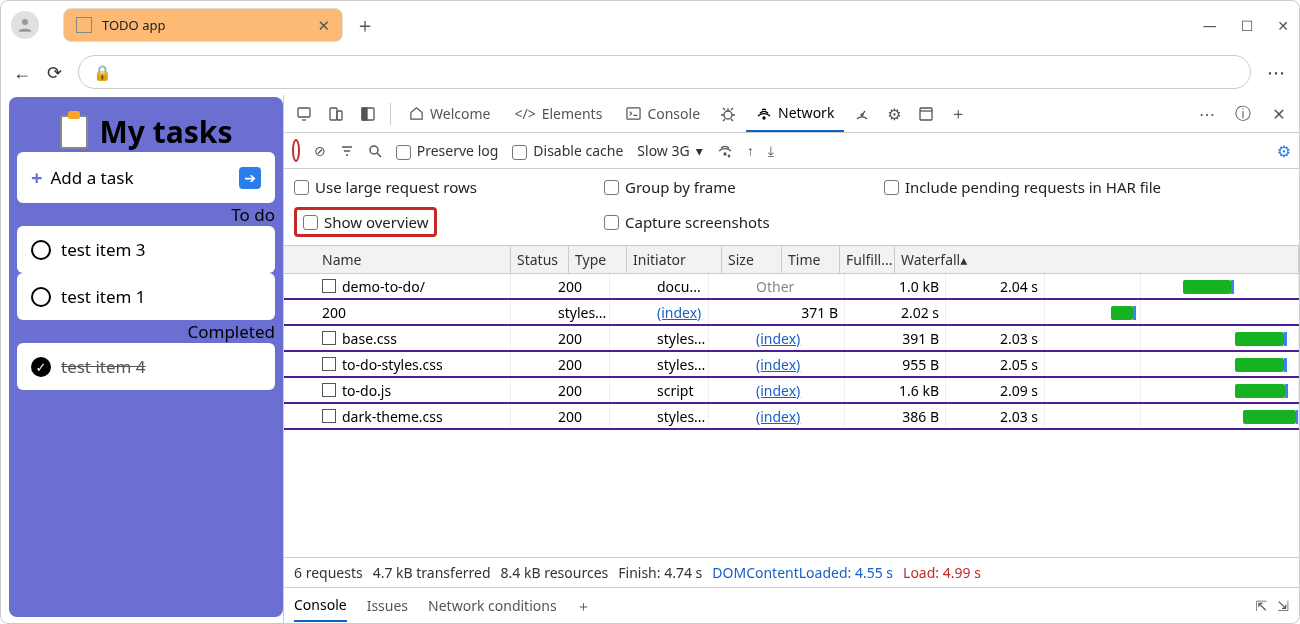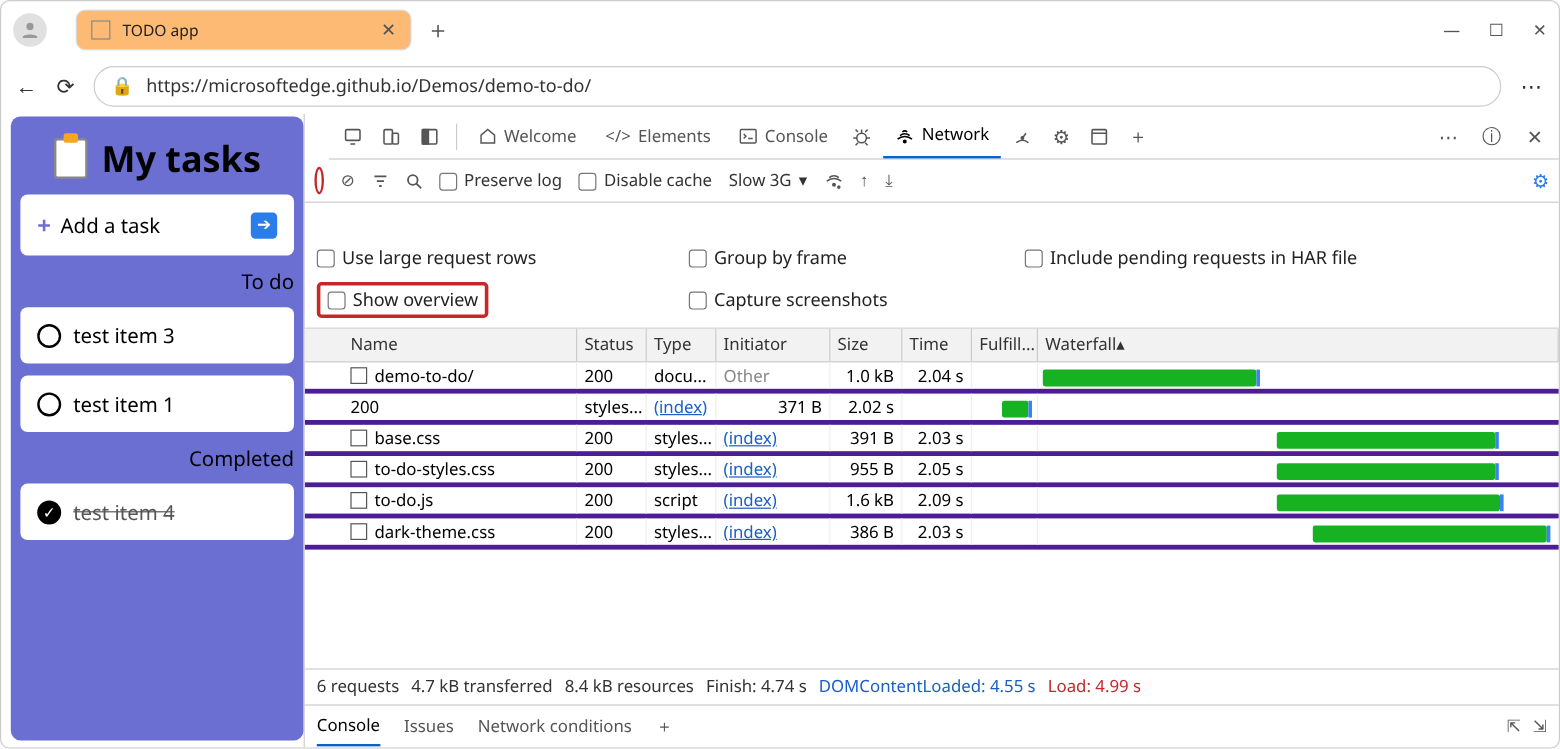--- a/index.html
+++ b/index.html
@@ -20,63 +20,63 @@
 .navbar { height: 46px; display: flex; align-items: center; padding: 0 12px; gap: 16px; }
 .navbtn { font-size: 18px; color: #333; cursor: pointer; }
 .addressbar { flex: 1; height: 34px; border: 1px solid #ccc; border-radius: 17px; display: flex; align-items: center; padding: 0 14px; gap: 10px; color: #333; font-size: 15px; }
 .addressbar .lock { color: #666; }
 .more { font-size: 18px; color: #333; cursor: pointer; letter-spacing: 2px; }
 
 
 .content { flex: 1; display: flex; min-height: 0; }
 
 
-.page { width: 244px; background: #6a6fd1; border-radius: 8px; margin: 2px 0 6px 8px; padding: 14px 8px; color: #000; display: flex; flex-direction: column; gap: 10px; }
+.page { width: 274px; background: #6a6fd1; border-radius: 8px; margin: 2px 0 6px 8px; padding: 14px 8px; color: #000; display: flex; flex-direction: column; }
 .page h1 { display: flex; align-items: center; gap: 12px; font-size: 30px; font-weight: 700; justify-content: center; color: #000; }
 .clipboard { width: 28px; height: 34px; background: #fff; border: 2px solid #888; border-radius: 3px; position: relative; }
 .clipboard::before { content: ""; position: absolute; top: -6px; left: 6px; right: 6px; height: 8px; background: #f5a623; border-radius: 2px; }
 .card { background: #fff; border-radius: 6px; padding: 12px 14px; display: flex; align-items: center; gap: 10px; font-size: 17px; }
 .addcard { justify-content: space-between; }
 .addcard .left { display: flex; align-items: center; gap: 8px; }
 .plus { color: #6a6fd1; font-size: 20px; font-weight: 700; }
 .arrow-btn { width: 22px; height: 22px; background: #2b7de9; border-radius: 4px; color: #fff; display: flex; align-items: center; justify-content: center; font-size: 14px; }
 .section-label { text-align: right; font-size: 17px; color: #000; }
 .taskcard .circle { width: 20px; height: 20px; border: 2.5px solid #000; border-radius: 50%; }
 .taskcard.done .circle { background: #000; color: #fff; display: flex; align-items: center; justify-content: center; font-size: 13px; }
 .taskcard.done .txt { text-decoration: line-through; color: #555; }
 
 
 .devtools { flex: 1; display: flex; flex-direction: column; border-left: 1px solid #ccc; min-width: 0; }
-.dt-tabbar { height: 38px; border-bottom: 1px solid #ccc; display: flex; align-items: center; padding: 0 6px; gap: 4px; margin-left: 20px; }
+.dt-tabbar { height: 38px; border-bottom: 1px solid #ccc; display: flex; align-items: center; padding: 0 6px; gap: 4px; }
 .dt-tabbar .ico { width: 28px; display: flex; justify-content: center; color: #555; cursor: pointer; }
 .dt-sep { width: 1px; height: 22px; background: #ccc; margin: 0 4px; }
 .dt-tab { display: flex; align-items: center; gap: 6px; padding: 0 10px; height: 100%; color: #555; font-size: 14px; cursor: pointer; }
 .dt-tab.active { color: #000; border-bottom: 2px solid #0a64c8; }
 .dt-right { margin-left: auto; display: flex; gap: 8px; align-items: center; }
 
 .dt-toolbar { height: 36px; border-bottom: 1px solid #ccc; display: flex; align-items: center; padding: 0 8px; gap: 14px; font-size: 14px; color: #333; }
 .rec { width: 14px; height: 14px; border: 2px solid #c62828; border-radius: 50%; }
 .rec-inner { width: 6px; height: 6px; background: #c62828; border-radius: 50%; margin: 2px; }
 .tb-ico { color: #555; cursor: pointer; }
 .chk { width: 15px; height: 15px; border: 1.5px solid #777; border-radius: 3px; display: inline-block; vertical-align: middle; margin-right: 6px; }
 .throttle { display: flex; align-items: center; gap: 6px; }
 .gear { margin-left: auto; color: #2b7de9; cursor: pointer; font-size:16px; }
 
-.dt-options { border-bottom: 1px solid #ccc; padding: 8px 10px; display: grid; grid-template-columns: 310px 280px 1fr; row-gap: 10px; font-size: 15px; color: #222; margin-top: 28px; }
+.dt-options { border-bottom: 1px solid #ccc; padding: 8px 10px; display: grid; grid-template-columns: 310px 280px 1fr; row-gap: 10px; font-size: 15px; color: #222; }
 .opt { display: flex; align-items: center; }
 .overview-box { border: 3px solid #c62828; border-radius: 4px; padding: 2px 6px; display: inline-flex; align-items: center; }
 
 
 .net-table { flex: 1; display: flex; flex-direction: column; min-height: 0; }
 .net-head, .net-row { display: grid; grid-template-columns: 195px 58px 58px 95px 60px 58px 55px 1fr; align-items: center; font-size: 14px; padding-left: 32px; }
 .net-head { background: #f2f2f2; border-bottom: 1px solid #ccc; height: 28px; }
 .net-head > div { padding: 0 6px; border-right: 1px solid #ccc; height: 100%; display: flex; align-items: center; color: #333; }
 .net-head > div:last-child { justify-content: flex-start; }
 .net-body { flex: 1; overflow: auto; }
-.net-row { height: 26px; border-bottom: 4px solid #4c1d95; }
+.net-row { height: 26px; border-bottom: 2px solid #4c1d95; gap: 41px; }
 .net-row > div { padding: 0 6px; border-right: 1px solid #eee; height: 100%; display: flex; align-items: center; white-space: nowrap; overflow: hidden; text-overflow: ellipsis; }
 .net-row .nm { gap: 6px; }
 .file-ico { width: 14px; height: 14px; border: 1px solid #555; display: inline-block; }
 .initiator-link { color: #1a5fc7; text-decoration: underline; cursor: pointer; }
 .size { justify-content: flex-end; }
 .time { justify-content: flex-end; padding-right: 6px;}
 .wf { position: relative; }
 .wf-bar { position: absolute; height: 14px; background: #17b221; border-radius: 2px; top: 6px; }
 .wf-bar::after { content: ""; position: absolute; right: -3px; top: 0; width: 3px; height: 14px; background: #3b82f6; }
 
@@ -114,21 +114,20 @@
       <span>☐</span>
       <span>✕</span>
     </div>
   </div>
 
   <div class="navbar">
     <span class="navbtn">←</span>
     <span class="navbtn">⟳</span>
     <div class="addressbar">
       <span class="lock">🔒</span>
-      <span>https://microsoftedge.github.io/Demos/demo-to-do/</span>
     </div>
     <span class="more">⋯</span>
   </div>
 
   <div class="content">
 
     <div class="page">
       <h1>
         <span class="clipboard"></span>
         <span>My tasks</span>

